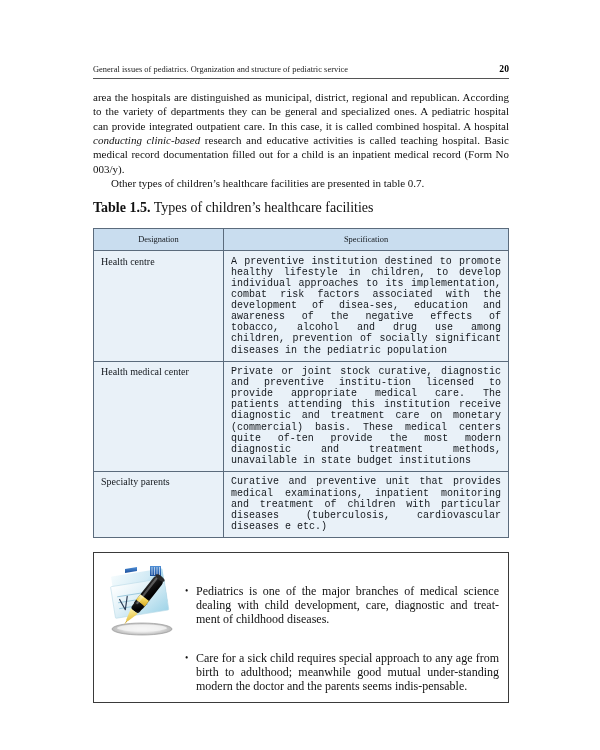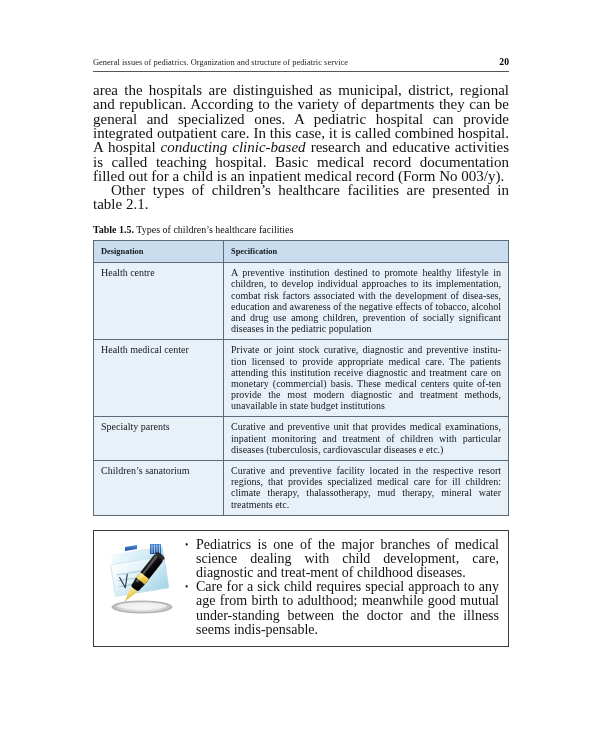--- a/index.html
+++ b/index.html
@@ -12,21 +12,21 @@
     width: 600px;
     height: 750px;
     font-family: "Liberation Serif", "DejaVu Serif", serif;
     color: #1a1a1a;
     position: relative;
     overflow: hidden;
   }
 
   .page {
     position: absolute;
-    left: 0; top: 8px;
+    left: 0; top: 15px;
     width: 600px;
     height: 552px;
     background: #ffffff;
   }
 
   .content {
     position: absolute;
     left: 93px;
     top: 48px;
     width: 416px;
@@ -53,34 +53,34 @@
   .runhead-page {
     font-family: "Liberation Serif", serif;
     font-weight: bold;
     font-size: 9.6px;
     color: #000;
   }
 
   
   p.body {
     margin: 0;
-    font-size: 15px;
+    font-size: 11px;
     line-height: 14.3px;
     text-align: justify;
     text-justify: inter-word;
     color: #111;
   }
   p.body.indent { text-indent: 18px; }
   .ital { font-style: italic; }
 
   
   .tbl-caption {
     margin-top: 12px;
-    margin-bottom: 5px;
-    font-size: 10px;
+    margin-bottom: 15px;
+    font-size: 14px;
     line-height: 11px;
     color: #111;
   }
   .tbl-caption b { font-weight: bold; }
 
   
   table.facilities {
     width: 100%;
     border-collapse: collapse;
     table-layout: fixed;
@@ -91,35 +91,36 @@
   table.facilities th, table.facilities td {
     border: 0.9px solid #5b6b7c;
     vertical-align: top;
     padding: 4.5px 7px 5px 7px;
     font-size: 10px;
     line-height: 11.1px;
     color: #14181d;
   }
   table.facilities thead th {
     background: #c9ddef;
-    text-align: left;
-    font-weight: bold;
+    text-align: center;
+    font-weight: normal;
     font-size: 8.4px;
     padding-top: 5px;
     padding-bottom: 5px;
   }
   table.facilities tbody td {
     background: #e9f1f8;
   }
   table.facilities tbody td.desig {
     white-space: normal;
   }
   table.facilities tbody td.spec {
     text-align: justify;
     text-justify: inter-word;
+    font-family: Liberation Mono, monospace;
   }
 
   
   .callout {
     margin-top: 14px;
     border: 1.1px solid #3a3a3a;
     background: #ffffff;
     padding: 7px 9px 9px 9px;
     position: relative;
   }
@@ -137,26 +138,27 @@
   }
   .callout-list {
     margin: 0;
     padding: 0;
     list-style: none;
     flex: 1 1 auto;
   }
   .callout-list li {
     position: relative;
     padding-left: 11px;
-    font-size: 14px;
+    font-size: 12px;
     line-height: 14.2px;
     text-align: justify;
     text-justify: inter-word;
     color: #111;
     margin-bottom: 0;
+    margin-top: 24px;
   }
   .callout-list li::before {
     content: "\2022";
     position: absolute;
     left: 0;
     top: 0;
     font-size: 9.5px;
     line-height: 14.2px;
   }
   .callout-bottom {
@@ -194,21 +196,21 @@
 <div class="page">
   <div class="content">
 
     <div class="runhead">
       <span class="runhead-title">General issues of pediatrics. Organization and structure of pediatric service</span>
       <span class="runhead-page">20</span>
     </div>
 
     <p class="body"><span>area the hospitals are distinguished as municipal, district, regional and republican. According to the variety of departments they can be general and specialized ones. A pediatric hospital can provide integrated outpatient care. In this case, it is called combined hospital. A hospital </span><span class="ital">conducting clinic-based</span><span> research and educative activities is called teaching hospital. Basic medical record documentation filled out for a child is an inpatient medical record (Form No 003/y).</span></p>
 
-    <p class="body indent">Other types of children’s healthcare facilities are presented in table 2.1.</p>
+    <p class="body indent">Other types of children’s healthcare facilities are presented in table 0.7.</p>
 
     <div class="tbl-caption"><b>Table 1.5.</b><span> Types of children’s healthcare facilities</span></div>
 
     <table class="facilities">
       <colgroup>
           <col class="c1">
           <col class="c2">
         </colgroup>
       <thead>
         <tr>
@@ -222,24 +224,20 @@
           <td class="spec">A preventive institution destined to promote healthy lifestyle in children, to develop individual approaches to its implementation, combat risk factors associated with the development of disea-ses, education and awareness of the negative effects of tobacco, alcohol and drug use among children, prevention of socially significant diseases in the pediatric population</td>
         </tr>
         <tr>
           <td class="desig">Health medical center</td>
           <td class="spec">Private or joint stock curative, diagnostic and preventive institu-tion licensed to provide appropriate medical care. The patients attending this institution receive diagnostic and treatment care on monetary (commercial) basis. These medical centers quite of-ten provide the most modern diagnostic and treatment methods, unavailable in state budget institutions</td>
         </tr>
         <tr>
           <td class="desig">Specialty parents</td>
           <td class="spec">Curative and preventive unit that provides medical examinations, inpatient monitoring and treatment of children with particular diseases (tuberculosis, cardiovascular diseases e etc.)</td>
         </tr>
-        <tr>
-          <td class="desig">Children’s sanatorium</td>
-          <td class="spec">Curative and preventive facility located in the respective resort regions, that provides specialized medical care for ill children: climate therapy, thalassotherapy, mud therapy, mineral water treatments etc.</td>
-        </tr>
       </tbody>
     </table>
 
     <div class="callout">
       <div class="callout-top">
 
         <div class="callout-icon">
           <svg class="icon-svg" width="78" height="84" viewBox="0 0 78 84" xmlns="http://www.w3.org/2000/svg">
             <defs>
               <linearGradient id="paperGrad" x1="0" y1="0" x2="1" y2="1">
@@ -314,20 +312,20 @@
 
               <rect x="36" y="16" width="2.2" height="34" rx="1.1" fill="#ffffff" opacity="0.28"></rect>
 
               <ellipse cx="39.5" cy="15" rx="5.5" ry="2.2" fill="#2a2a2a"></ellipse>
             </g>
           </svg>
         </div>
 
         <ul class="callout-list">
           <li>Pediatrics is one of the major branches of medical science dealing with child development, care, diagnostic and treat-ment of childhood diseases.</li>
-          <li>Care for a sick child requires special approach to any age from birth to adulthood; meanwhile good mutual under-standing between the doctor and the illness seems indis-pensable.</li>
+          <li>Care for a sick child requires special approach to any age from birth to adulthood; meanwhile good mutual under-standing modern the doctor and the parents seems indis-pensable.</li>
         </ul>
       </div>
 
     </div>
 
   </div>
 </div>
 
 </body></html>

